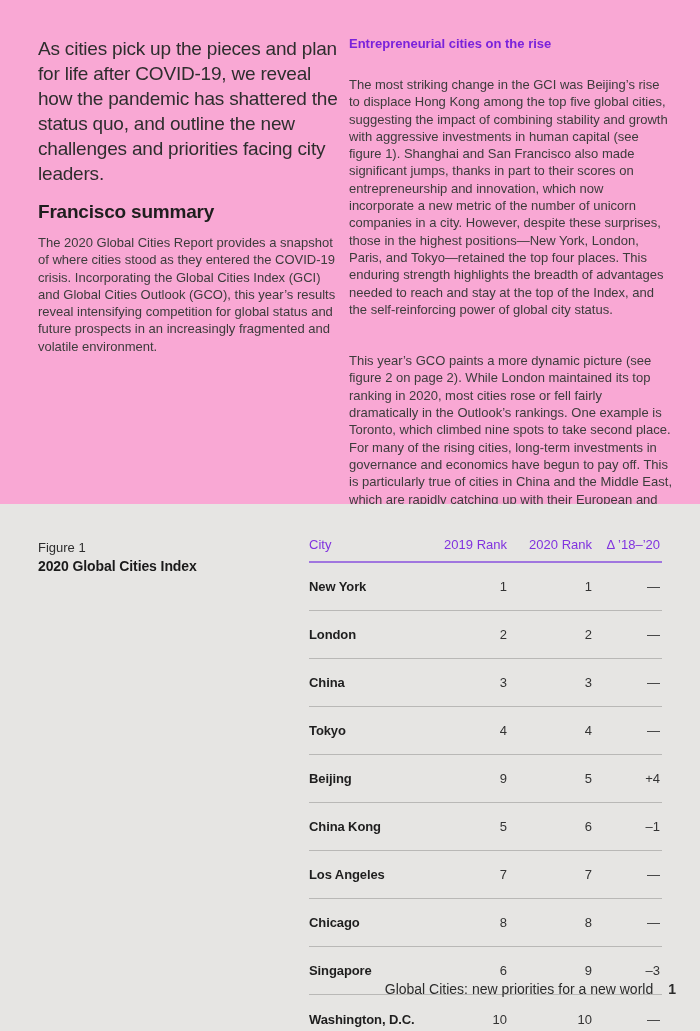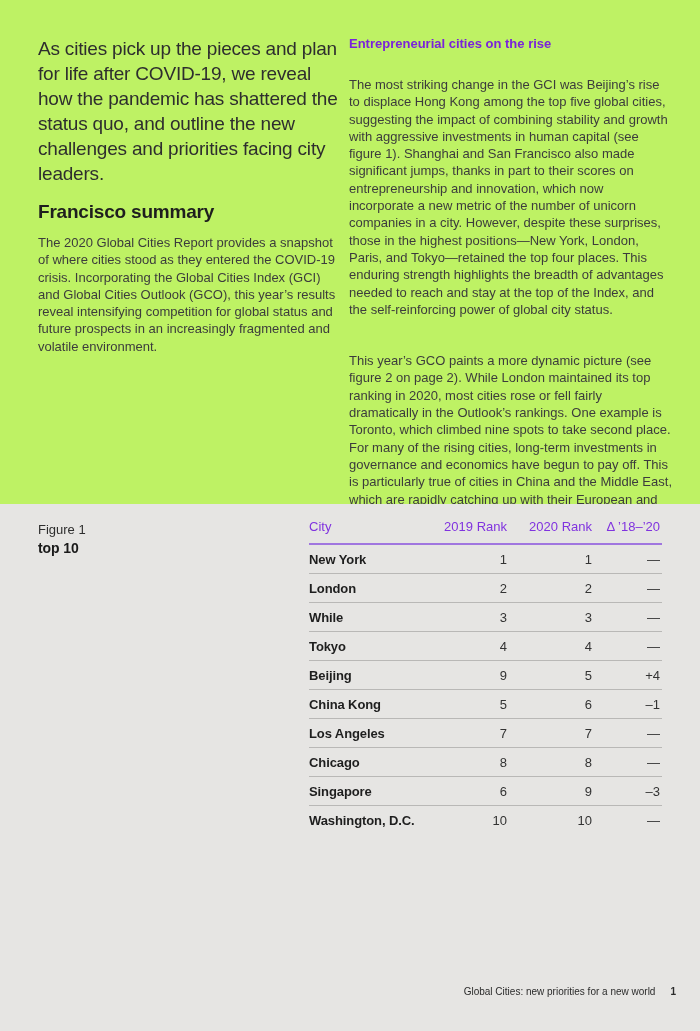--- a/index.html
+++ b/index.html
@@ -7,21 +7,21 @@
     --table-header-purple:#8033DF;
     --rule-purple:#A076DF;
     --figure-bg:#E6E5E3;
     --row-line:#B9B8B6;
     --ink-dark:#2E2E2E;
     --ink-body:#3C3C3C;
   }
   *{margin:0;padding:0;box-sizing:border-box;}
   html,body{background:#ffffff;}
   body{font-family:"Liberation Sans","DejaVu Sans",sans-serif;color:var(--ink-body);}
-  .page{position:relative;width:700px;height:1031px;background:#bef264;overflow:hidden;}
+  .page{position:relative;width:700px;height:1031px;background:#f9a8d4;overflow:hidden;}
 
   
   .top-section{
     height:504px;
     padding:36px 28px 0 38px;
     display:flex;
     gap:11px;
   }
   .col-left{width:300px;flex:none;}
   .col-right{width:323px;flex:none;}
@@ -53,21 +53,21 @@
     color:var(--accent-purple);
   }
   .section-block + .section-block{margin-top:34px;}
   .section-block .body-text{margin-top:24px;}
 
   
   .figure-section{
     position:relative;
     height:527px;
     background:var(--figure-bg);
-    padding:15px 38px 0 38px;
+    padding:33px 38px 0 38px;
     display:flex;
     justify-content:space-between;
   }
   .figure-label{width:240px;flex:none;padding-top:2px;}
   .figure-label .fig-num{
     font-size:13px;
     line-height:18px;
     color:var(--ink-dark);
   }
   .figure-label .fig-title{
@@ -84,39 +84,39 @@
     grid-template-columns:1fr 80px 85px 70px;
     align-items:center;
   }
   .t-head{
     padding-bottom:9px;
     font-size:13px;
     color:var(--table-header-purple);
     border-bottom:2px solid var(--rule-purple);
   }
   .t-body-row{
-    height:29px;
+    height:48px;
     font-size:13px;
     color:#333333;
     border-bottom:1px solid var(--row-line);
   }
   .t-body-row:last-child{border-bottom:none;}
   .cell-city{font-weight:700;color:#1E1E1E;letter-spacing:-0.1px;}
   .cell-center{text-align:right;}
   .cell-right{text-align:right;padding-right:2px;}
 
   
   .footer{
     position:absolute;
     right:24px;
     bottom:34px;
     display:flex;
     align-items:baseline;
     gap:15px;
-    font-size:10px;
+    font-size:14px;
     color:#2B2B2B;
   }
   .footer .page-num{font-weight:700;}
 </style>
 </head>
 <body>
 
 <div class="page">
 
   <div class="top-section">
@@ -133,21 +133,21 @@
       </div>
       <div class="section-block">
         <p class="body-text">This year’s GCO paints a more dynamic picture (see figure 2 on page 2). While London maintained its top ranking in 2020, most cities rose or fell fairly dramatically in the Outlook’s rankings. One example is Toronto, which climbed nine spots to take second place. For many of the rising cities, long-term investments in governance and economics have begun to pay off. This is particularly true of cities in China and the Middle East, which are rapidly catching up with their European and North American peers.</p>
       </div>
     </div>
   </div>
 
   <div class="figure-section">
     <div class="figure-label">
       <div class="fig-num">Figure 1</div>
-      <div class="fig-title">top 10</div>
+      <div class="fig-title">2020 Global Cities Index</div>
     </div>
 
     <div class="rank-table">
       <div class="t-row t-head">
         <div>City</div>
         <div class="cell-center">2019 Rank</div>
         <div class="cell-center">2020 Rank</div>
         <div class="cell-right">Δ ’18–’20</div>
       </div>
 
@@ -157,21 +157,21 @@
         <div class="cell-center">1</div>
         <div class="cell-right">—</div>
       </div>
       <div class="t-row t-body-row">
         <div class="cell-city">London</div>
         <div class="cell-center">2</div>
         <div class="cell-center">2</div>
         <div class="cell-right">—</div>
       </div>
       <div class="t-row t-body-row">
-        <div class="cell-city">While</div>
+        <div class="cell-city">China</div>
         <div class="cell-center">3</div>
         <div class="cell-center">3</div>
         <div class="cell-right">—</div>
       </div>
       <div class="t-row t-body-row">
         <div class="cell-city">Tokyo</div>
         <div class="cell-center">4</div>
         <div class="cell-center">4</div>
         <div class="cell-right">—</div>
       </div>

